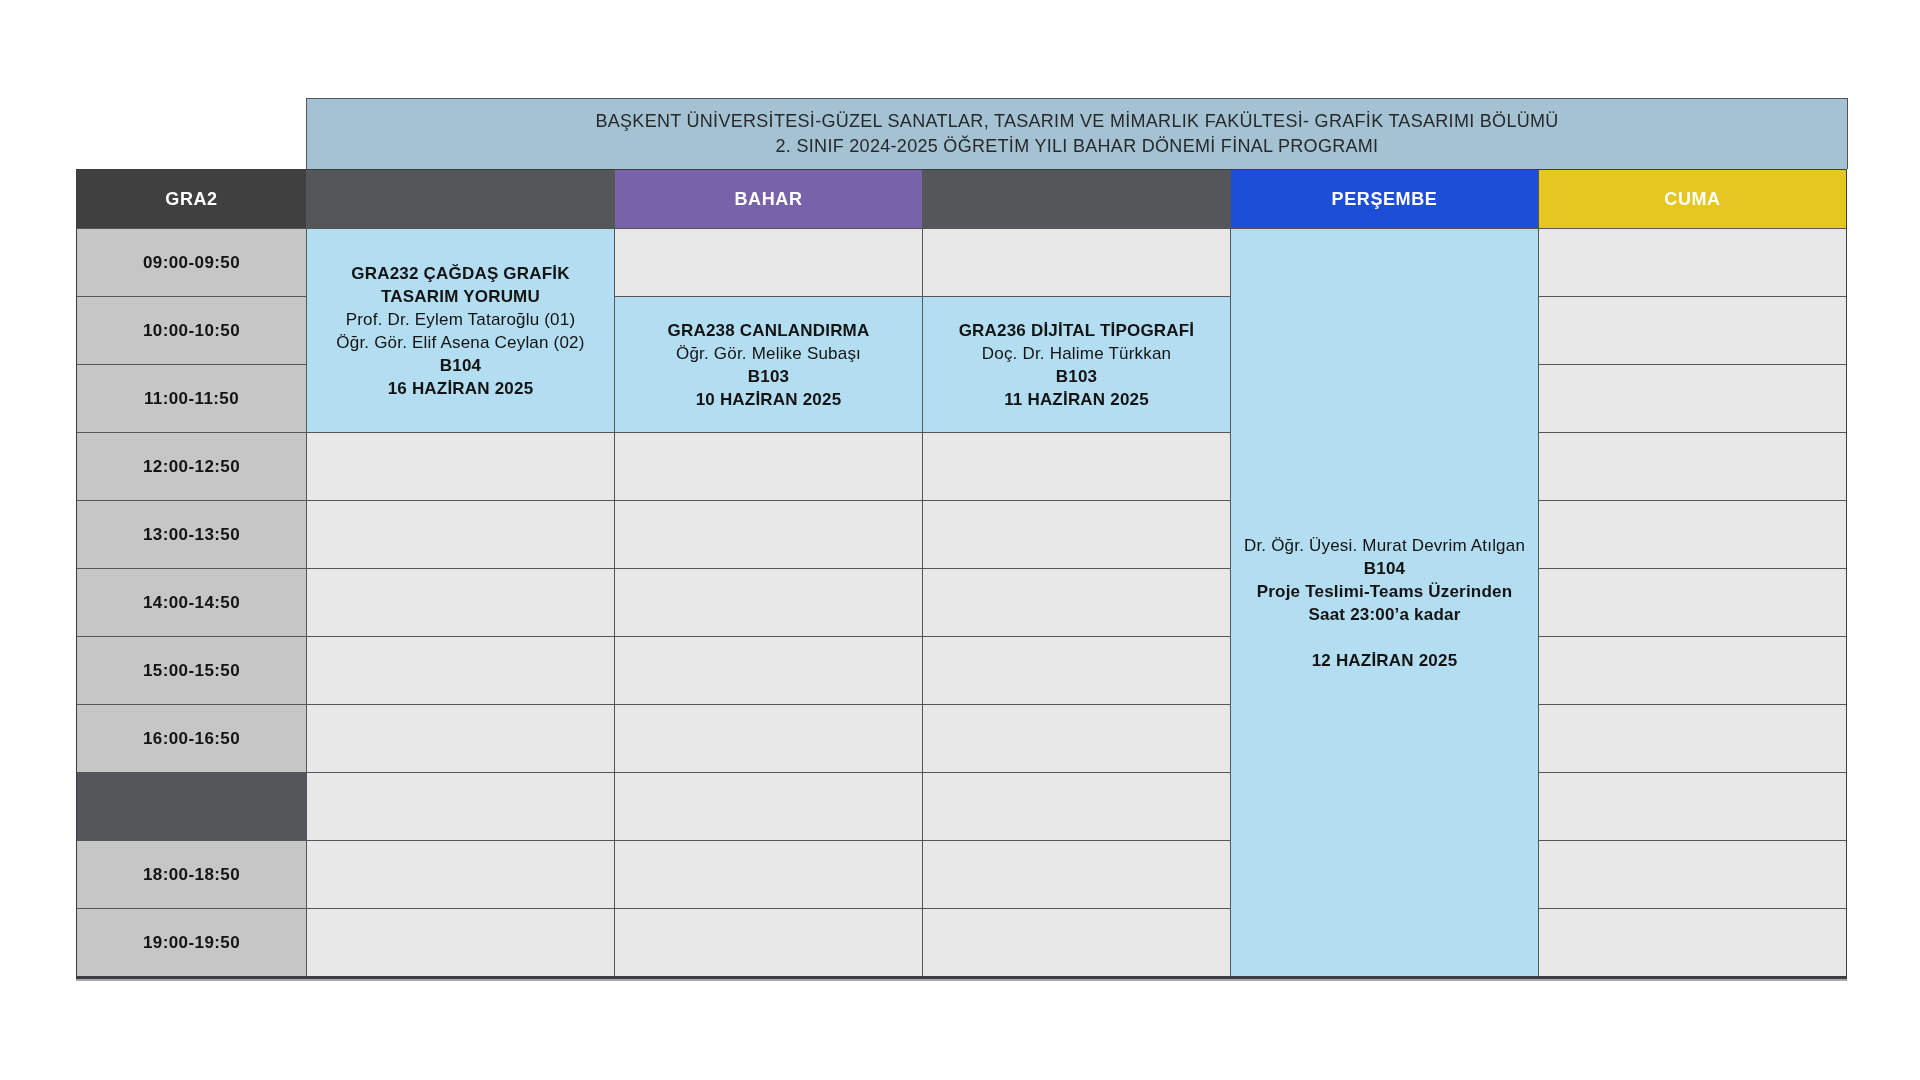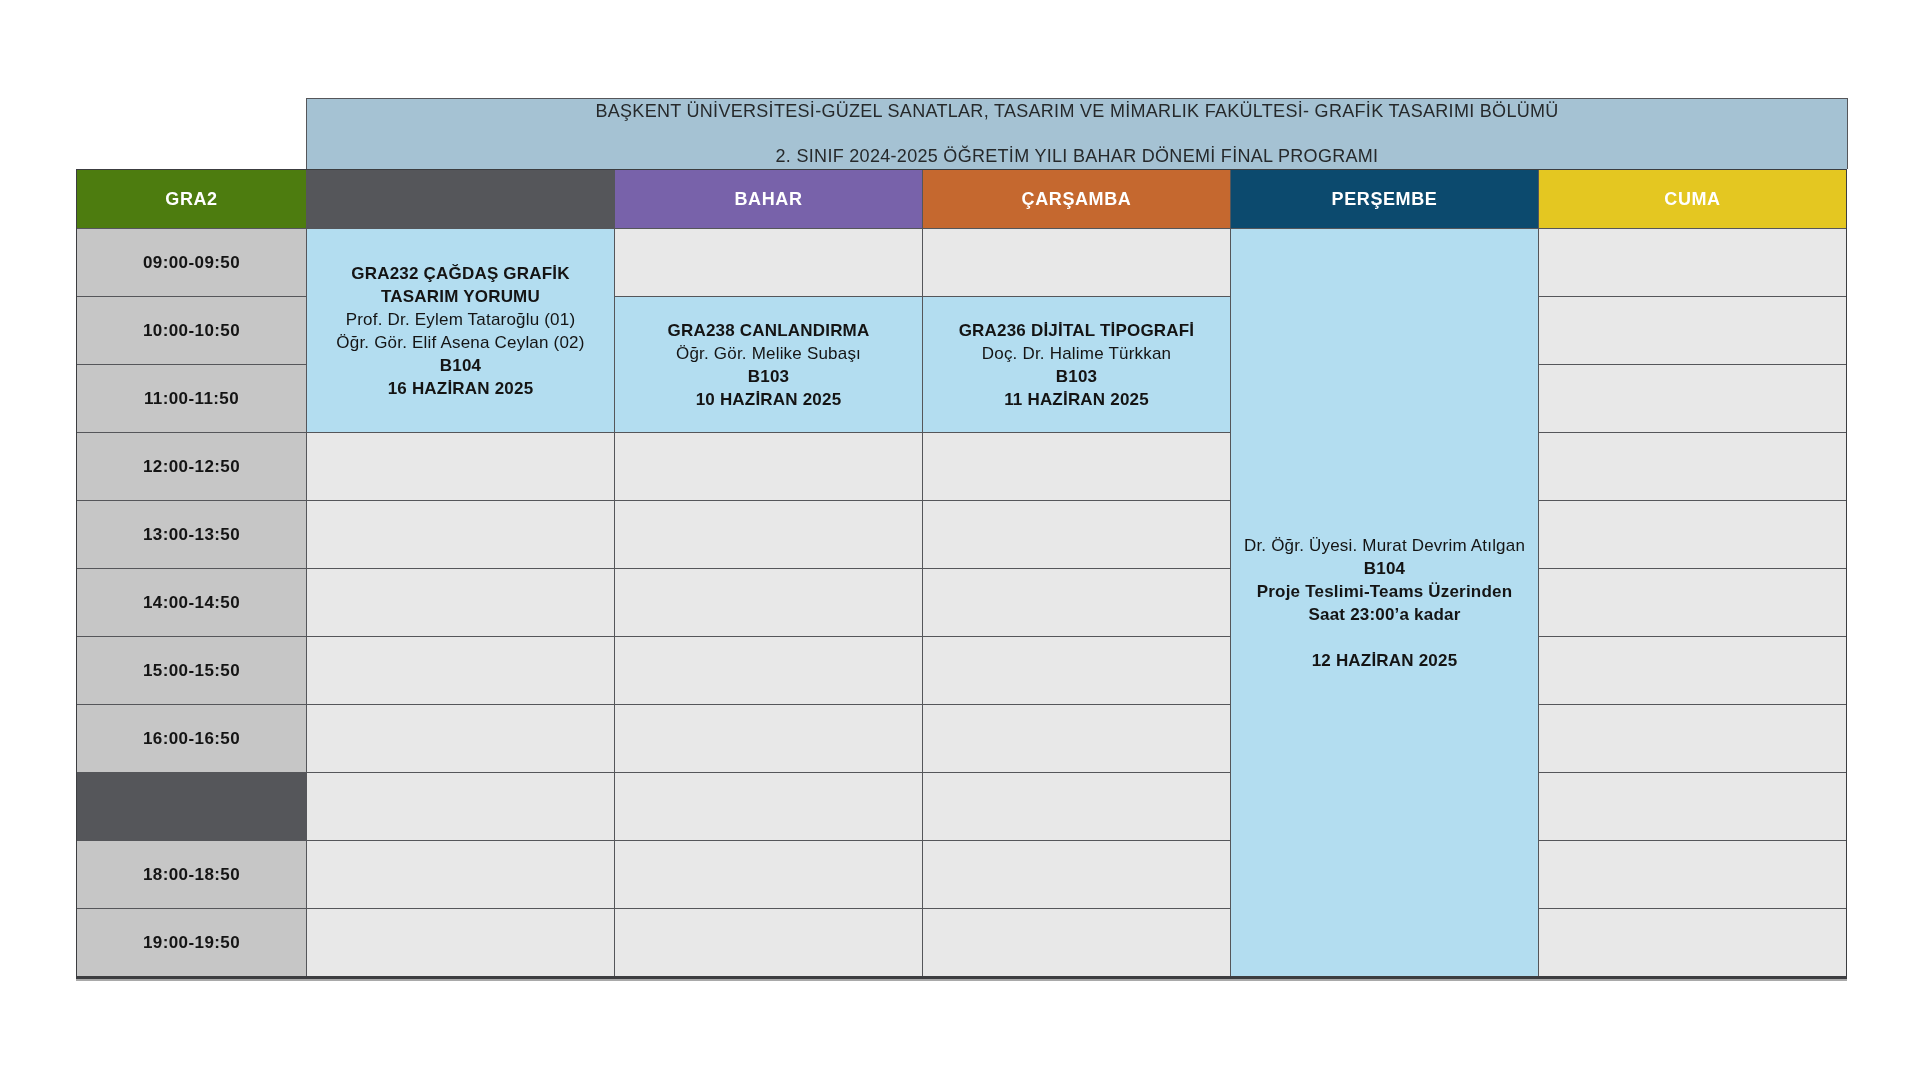--- a/index.html
+++ b/index.html
@@ -8,21 +8,21 @@
   .page { position:absolute; left:76px; top:98px; width:1772px; }
 
   
   .banner-row { display:flex; }
   .banner-spacer { width:230px; }
   .banner {
     flex:1; height:71px;
     background:var(--banner_bg,#a5c2d3);
     border:1px solid var(--border,#55565a);
     border-bottom:none;
-    display:flex; flex-direction:column; justify-content:space-between; align-items:center;
+    display:flex; flex-direction:column; justify-content:center; align-items:center;
     color:var(--banner_text,#26292b);
     font-size:18px; line-height:25px; letter-spacing:.3px; text-align:center;
   }
 
   
   .grid {
     display:grid;
     grid-template-columns:229px repeat(5,307px);
     grid-template-rows:58px repeat(11,67px);
     gap:1px;
@@ -57,24 +57,23 @@
   <div class="banner-row">
     <div class="banner-spacer"></div>
     <div class="banner">
       <div>BAŞKENT ÜNİVERSİTESİ-GÜZEL SANATLAR, TASARIM VE MİMARLIK FAKÜLTESİ- GRAFİK TASARIMI BÖLÜMÜ</div>
       <div>2. SINIF 2024-2025 ÖĞRETİM YILI BAHAR DÖNEMİ FİNAL PROGRAMI</div>
     </div>
   </div>
 
   <div class="grid">
 
-    <div class="cell hdr" style="grid-area: 1 / 1; background: #4d7c0f;">GRA2</div>
+    <div class="cell hdr" style="grid-area: 1 / 1; background: #404040;">GRA2</div>
     <div class="cell hdr" style="grid-area: 1 / 3; background: rgb(120, 98, 170);">BAHAR</div>
-    <div class="cell hdr" style="grid-area: 1 / 4; background: rgb(197, 104, 47);">ÇARŞAMBA</div>
-    <div class="cell hdr" style="grid-area: 1 / 5; background: #0c4a6e;">PERŞEMBE</div>
+    <div class="cell hdr" style="grid-area: 1 / 5; background: #1d4ed8;">PERŞEMBE</div>
     <div class="cell hdr" style="grid-area: 1 / 6; background: rgb(228, 199, 33);">CUMA</div>
 
     <div class="cell time" style="grid-area:2/1">09:00-09:50</div>
     <div class="cell time" style="grid-area:3/1">10:00-10:50</div>
     <div class="cell time" style="grid-area:4/1">11:00-11:50</div>
     <div class="cell time" style="grid-area:5/1">12:00-12:50</div>
     <div class="cell time" style="grid-area:6/1">13:00-13:50</div>
     <div class="cell time" style="grid-area:7/1">14:00-14:50</div>
     <div class="cell time" style="grid-area:8/1">15:00-15:50</div>
     <div class="cell time" style="grid-area:9/1">16:00-16:50</div>

